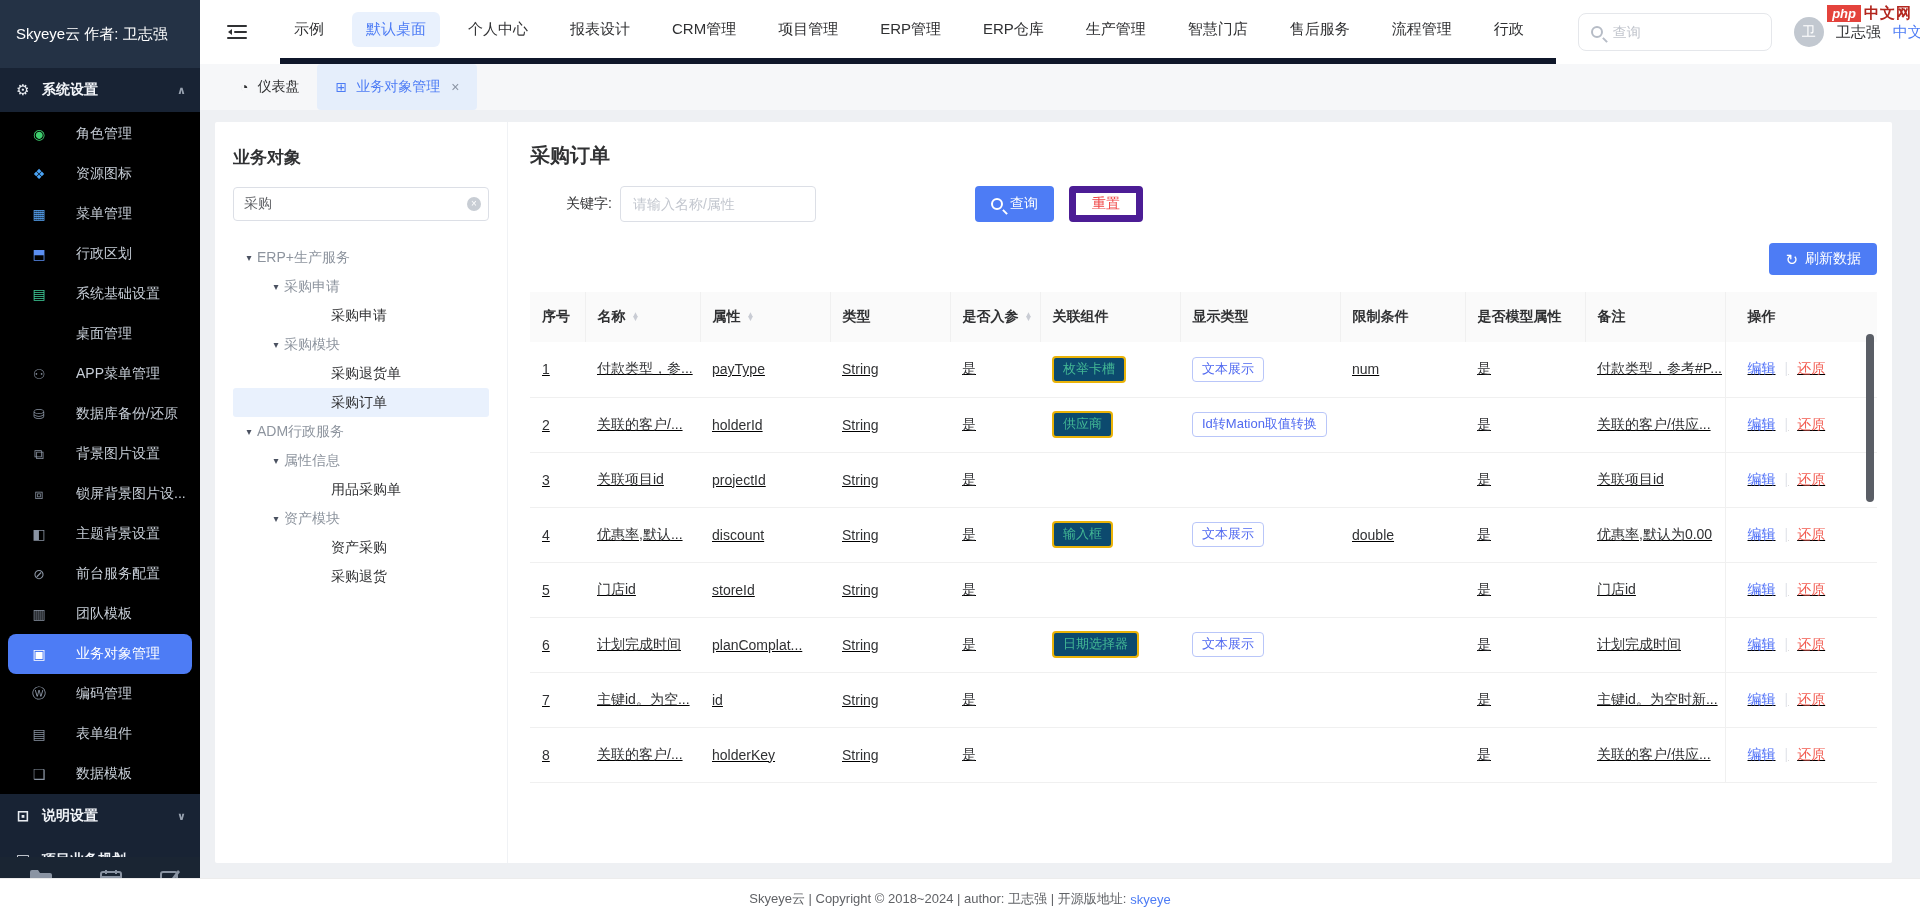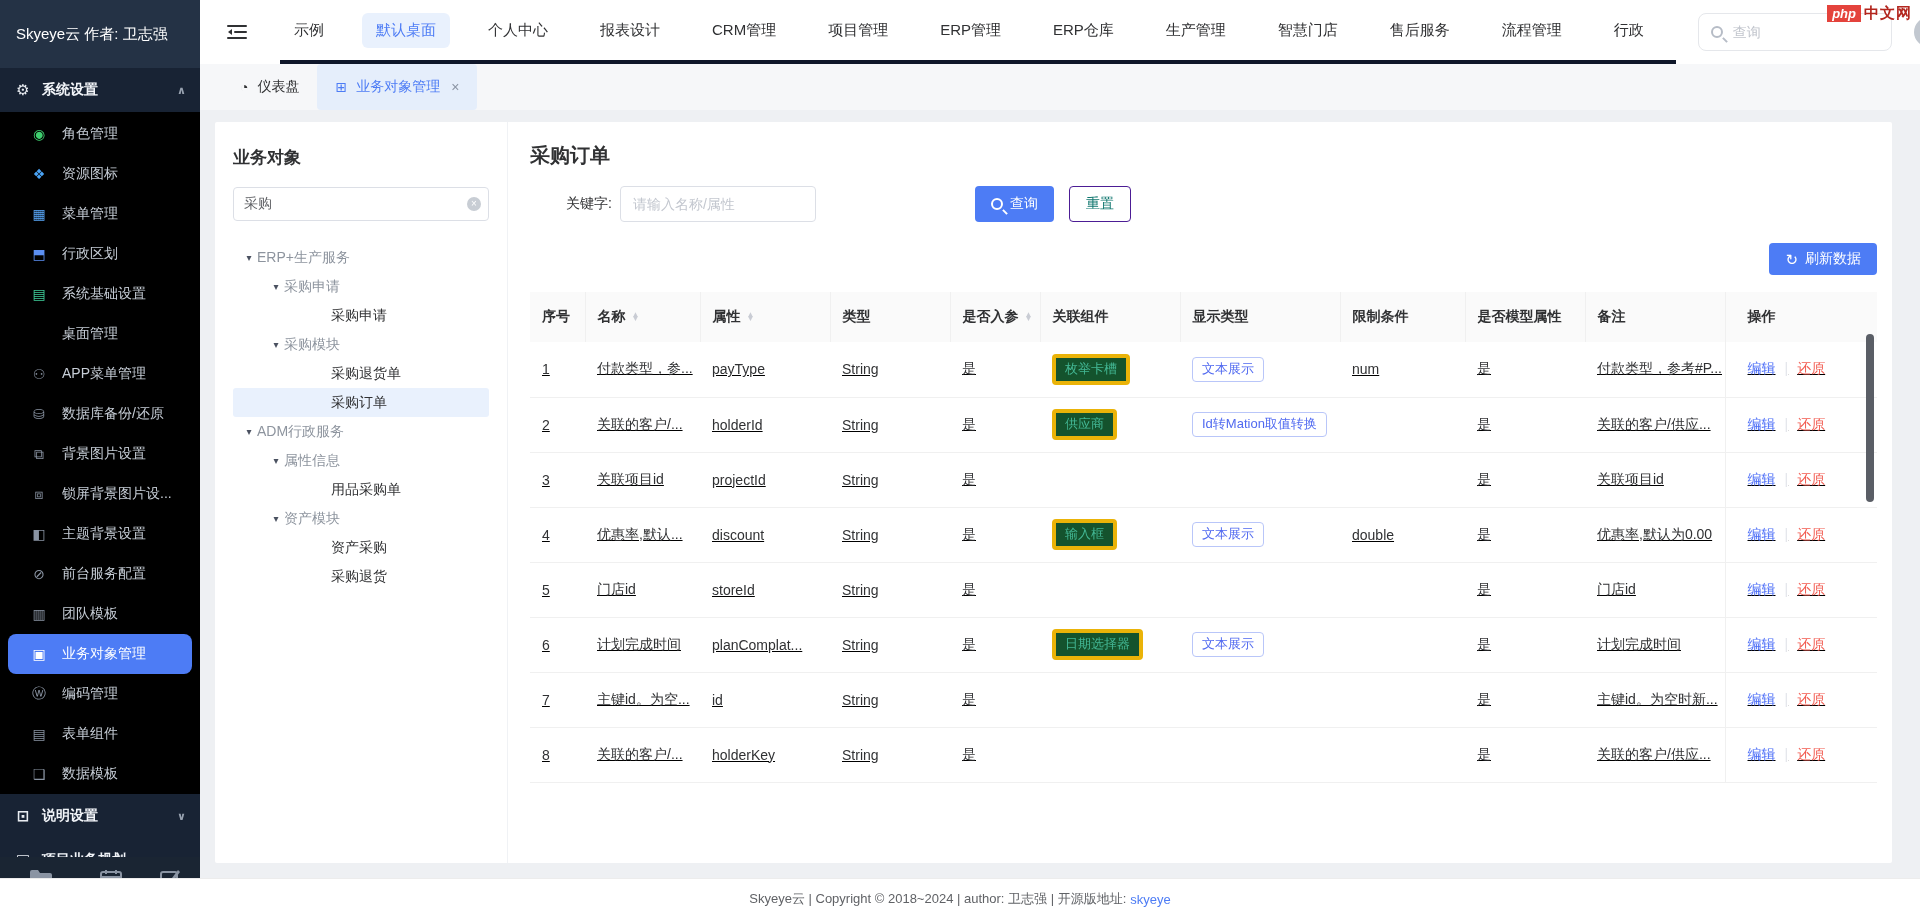--- a/index.html
+++ b/index.html
@@ -10,30 +10,30 @@
   #sidebar{position:absolute;left:0;top:0;width:200px;height:919px;background:#000000;display:flex;flex-direction:column;}
   .sb-logo{height:68px;background:#243245;color:#fff;font-size:15px;display:flex;align-items:center;padding:0 16px;white-space:nowrap;}
   .sb-section{height:44px;background:#182334;color:#f2f5f9;font-size:14px;font-weight:bold;display:flex;align-items:center;padding:0 14px;gap:10px;cursor:pointer;}
   .sb-section .sec-ico{font-size:15px;color:#e8ecf1;width:18px;text-align:center;}
   .sb-section .sec-chev{margin-left:auto;color:#98a2b0;font-size:11px;}
   #sb-items{flex:0 0 auto;padding-top:2px;}
   .sb-item{height:40px;display:flex;align-items:center;padding:0 10px 0 30px;gap:14px;color:#c6cdd6;font-size:14px;cursor:pointer;white-space:nowrap;overflow:hidden;}
   .sb-item .sb-ico{width:18px;text-align:center;font-size:14px;color:#8a94a3;flex:0 0 18px;}
   .sb-item.active{background:#4d7cf5;border-radius:8px;margin:0 8px;padding-left:22px;color:#fff;}
   .sb-item.active .sb-ico{color:#fff;}
-  .sb-item .sb-lbl{overflow:hidden;text-overflow:ellipsis;}
+  .sb-item .sb-lbl{overflow:hidden;text-overflow:ellipsis;margin-left:14px;}
   #sb-secs .sb-section{margin-top:0;}
   #sb-dock{position:absolute;left:0;bottom:0;width:200px;height:62px;background:#1a2533;display:flex;align-items:center;justify-content:space-around;}
   .dock-item{display:flex;flex-direction:column;align-items:center;gap:4px;color:#9aa3b0;font-size:11px;cursor:pointer;}
   .dock-item svg{display:block;}
 
   
   #topnav{position:absolute;left:200px;top:0;right:0;height:64px;background:#fff;display:flex;align-items:center;padding:0 140px 0 24px;}
   #collapse-btn{width:26px;height:26px;display:flex;align-items:center;justify-content:center;cursor:pointer;margin-right:30px;flex:0 0 auto;}
-  #nav-tabs{display:flex;align-items:center;gap:24px;height:100%;border-bottom:4px solid #0f172a;padding-right:18px;}
+  #nav-tabs{display:flex;align-items:center;gap:14px;height:100%;border-bottom:6px solid #0f172a;padding-right:18px;}
   .nav-tab{padding:8px 14px;font-size:15px;color:#303133;cursor:pointer;border-radius:6px;white-space:nowrap;}
   .nav-tab.active{background:#e9f1fd;color:#4d7cf5;}
   #nav-search{display:flex;align-items:center;gap:8px;border:1px solid #e5e7eb;border-radius:8px;height:38px;width:194px;padding:0 12px;margin-left:22px;flex:0 0 auto;}
   #nav-search input{border:none;outline:none;width:120px;font-size:14px;color:#606266;background:transparent;}
   #nav-search input::placeholder{color:#c0c4cc;}
   .mag{width:12px;height:12px;border:2px solid #b6bcc6;border-radius:50%;position:relative;flex:0 0 auto;}
   .mag::after{content:"";position:absolute;width:2px;height:6px;background:#b6bcc6;transform:rotate(-45deg);left:11px;top:9px;}
   .mag.white{border-color:#fff;}
   .mag.white::after{background:#fff;}
   #user-cluster{display:flex;align-items:center;gap:12px;margin-left:22px;flex:0 0 auto;}
@@ -77,38 +77,38 @@
   #tabs{display:flex;margin-top:38px;border-bottom:1px solid #e4e7ed;}
   .tab{padding:10px 18px;font-size:15px;color:#303133;cursor:pointer;position:relative;white-space:nowrap;}
   .tab.active{background:#e9f1fd;color:#4d7cf5;border-radius:6px 6px 0 0;}
   .tab.active::after{content:"";position:absolute;left:0;right:0;bottom:-1px;height:3px;background:#4d7cf5;border-radius:2px;}
   #kw-row{display:flex;align-items:center;margin-top:8px;height:53px;}
   #kw-label{font-size:14px;color:#303133;margin-left:36px;}
   #kw-input{width:196px;height:36px;border:1px solid #dcdfe6;border-radius:4px;margin-left:8px;padding:0 12px;font-size:14px;color:#606266;outline:none;}
   #kw-input::placeholder{color:#c3c7cf;}
   .btn{height:36px;border-radius:4px;border:none;font-size:14px;cursor:pointer;display:inline-flex;align-items:center;gap:7px;padding:0 16px;}
   .btn-primary{background:#4d7cf5;color:#fff;}
-  .btn-plain{background:#fff;color:#0f766e;border:1px solid #4c1d95;}
+  .btn-plain{background:#fff;color:#ef4444;border:7px solid #4c1d95;}
   #search-btn{margin-left:159px;}
   #reset-btn{margin-left:15px;}
   #refresh-row{display:flex;justify-content:flex-end;margin-top:13px;}
   #refresh-btn{height:32px;font-size:14px;}
   .refresh-glyph{font-size:15px;line-height:1;}
 
   
   #table-wrap{margin-top:17px;position:relative;text-decoration:underline;}
   table{border-collapse:collapse;table-layout:fixed;width:1347px;}
   thead th{height:50px;background:#fafafa;font-size:14px;font-weight:bold;color:#303133;text-align:left;padding:0 12px;border-right:1px solid #f0f0f0;white-space:nowrap;overflow:hidden;}
   thead th:last-child{border-right:none;}
   tbody td{height:55px;font-size:14px;color:#303133;padding:0 12px;border-bottom:1px solid #f0f0f0;white-space:nowrap;overflow:hidden;}
   th.col-op,td.col-op{box-shadow:-10px 0 10px -8px rgba(0,0,0,0.12);border-left:1px solid #f0f0f0;text-align:left;padding-left:22px;}
   .th-inner{display:inline-flex;align-items:center;gap:6px;}
   .sorter{display:inline-flex;flex-direction:column;line-height:0.55;font-size:8px;color:#c9ccd4;}
   .tag{display:inline-block;border-radius:4px;padding:3px 9px;font-size:13px;line-height:1.3;}
-  .tag-green{color:#43b794;background:#14532d;border:4px solid #eab308;}
+  .tag-green{color:#43b794;background:#0c4a6e;border:2px solid #eab308;}
   .tag-blue{color:#5069f0;background:#fff;border:1px solid #b9c6f9;}
   .lnk{cursor:pointer;font-size:14px;}
   .lnk-edit{color:#4a6cf7;}
   .lnk-restore{color:#f25b50;}
   .lnk-sep{color:#e3e5ea;margin:0 9px;}
   #vscroll{position:absolute;right:3px;top:42px;width:8px;height:168px;border-radius:4px;background:#5a5e66;cursor:pointer;}
 
   
   #footer{position:absolute;left:0;bottom:0;width:100%;height:41px;background:#fff;border-top:1px solid #ececec;display:flex;align-items:center;justify-content:center;font-size:13px;color:#606266;gap:4px;}
   #footer a{color:#4d7cf5;text-decoration:none;cursor:pointer;}

